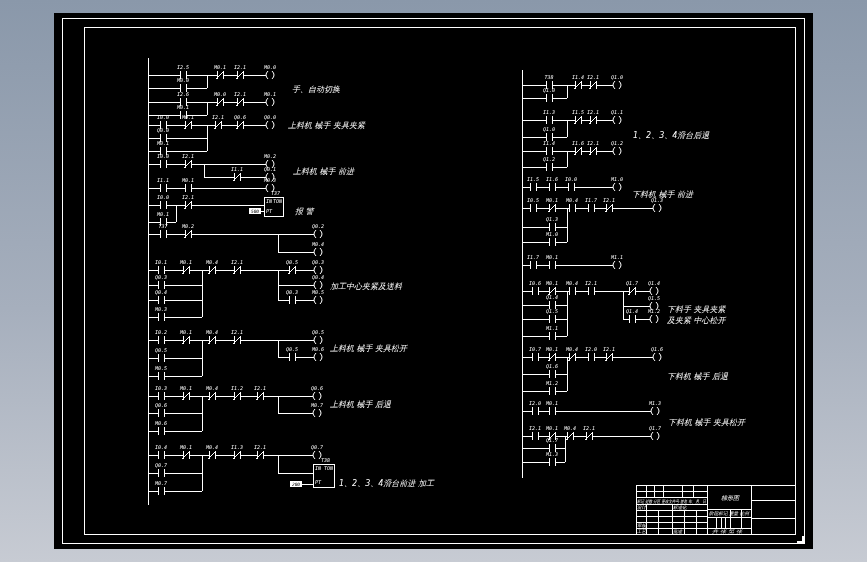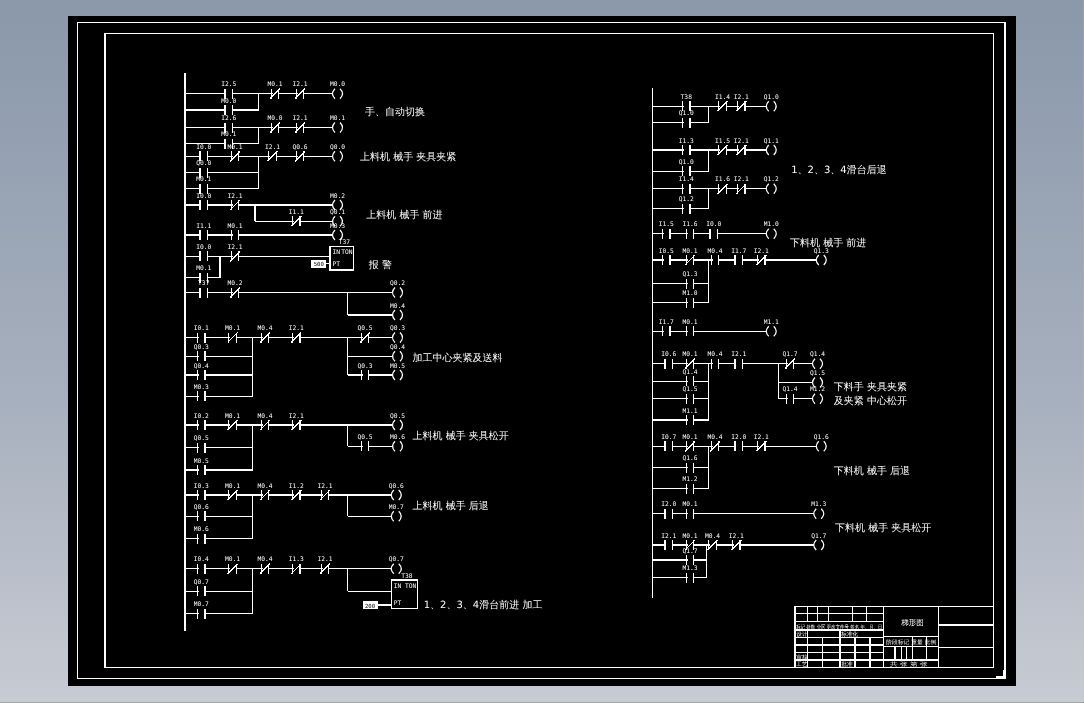--- a/index.html
+++ b/index.html
@@ -1,20 +1,20 @@
 <!DOCTYPE html>
 <html><head>
 <meta charset="utf-8">
 <style>
   html, body { margin:0; padding:0; }
   body {
     width:867px; height:562px; overflow:hidden; position:relative;
     background: linear-gradient(180deg, #8a98aa 0%, #a6afbd 55%, #c7cbd3 100%);
   }
-  #viewer { position:absolute; left:0; top:0; width:867px; height:562px; }
+  #viewer { position:absolute; left:0; top:0; width:867px; height:562px;font-style:italic; }
   #cad { position:absolute; left:0; top:0; width:867px; height:562px; display:block; }
   #cad line { stroke:#ffffff; stroke-width:1; fill:none; }
   #cad .sym { stroke:#ffffff; stroke-width:1; fill:none; }
   #cad path.sym { shape-rendering:geometricPrecision; }
   #cad .gap { fill:#000000; stroke:none; }
   #cad .box { fill:none; stroke:#ffffff; stroke-width:1; }
   #cad .sheet { fill:#000000; stroke:none; }
   #cad text { fill:#ffffff; }
   #cad .lbl { font-family:"DejaVu Sans Mono", monospace; font-size:5px; text-anchor:middle; }
   #cad .lbl.start { text-anchor:start; }

